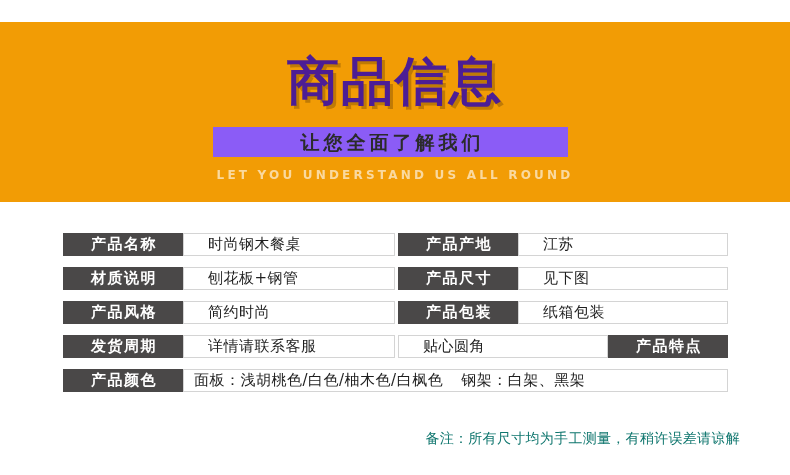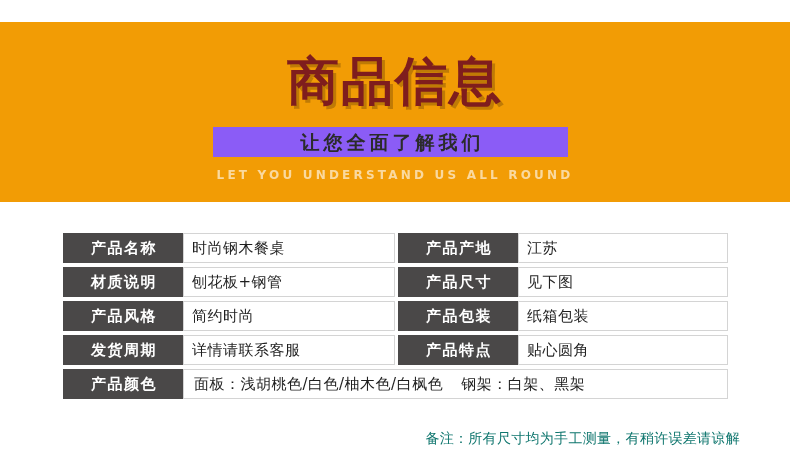--- a/index.html
+++ b/index.html
@@ -36,21 +36,21 @@
 
   .banner-title {
     position: absolute;
     left: 0;
     top: 30px;
     width: 790px;
     text-align: center;
     font-size: 52px;
     line-height: 58px;
     font-weight: bold;
-    color: #7f1d1d;
+    color: #4c1d95;
     letter-spacing: 2px;
     text-shadow: 3px 3px 0 rgba(150, 95, 5, 0.55);
     white-space: nowrap;
   }
 
   .subtitle-bar {
     position: absolute;
     left: 213px;
     top: 105px;
     width: 355px;
@@ -97,42 +97,42 @@
     display: flex;
     align-items: stretch;
     height: 30px;
     margin-bottom: 4px;
   }
 
   .cell {
     display: flex;
     align-items: center;
     box-sizing: border-box;
-    height: 30px;
+    height: 23px;
     white-space: nowrap;
   }
 
   .cell-label {
     background: #4a4848;
     color: #ffffff;
     font-size: 15px;
     font-weight: bold;
     letter-spacing: 1.5px;
     justify-content: center;
     padding-left: 2px;
   }
 
   .cell-value {
     background: #ffffff;
     color: #1f1f1f;
     font-size: 15px;
     font-weight: normal;
     border: 1px solid #d4d4d4;
     justify-content: flex-start;
-    padding-left: 8px;
+    padding-left: 24px;
     letter-spacing: 0.5px;
   }
 
   
   .col-label-l { width: 120px; }
   .col-value-l { width: 212px; }
   .col-gap     { width: 3px; }
   .col-label-r { width: 120px; }
   .col-value-r { width: 210px; }
 
@@ -195,22 +195,22 @@
       <div class="cell cell-value col-value-l">简约时尚</div>
       <div class="col-gap"></div>
       <div class="cell cell-label col-label-r">产品包装</div>
       <div class="cell cell-value col-value-r">纸箱包装</div>
     </div>
 
     <div class="spec-row">
       <div class="cell cell-label col-label-l">发货周期</div>
       <div class="cell cell-value col-value-l">详情请联系客服</div>
       <div class="col-gap"></div>
+      <div class="cell cell-value col-value-r">贴心圆角</div>
       <div class="cell cell-label col-label-r">产品特点</div>
-      <div class="cell cell-value col-value-r">贴心圆角</div>
     </div>
 
     <div class="spec-row spec-row-wide">
       <div class="cell cell-label col-label-l">产品颜色</div>
       <div class="cell cell-value col-value-full">
         <span>面板：浅胡桃色/白色/柚木色/白枫色</span>
         <span class="value-seg-gap"></span>
         <span>钢架：白架、黑架</span>
       </div>
     </div>

